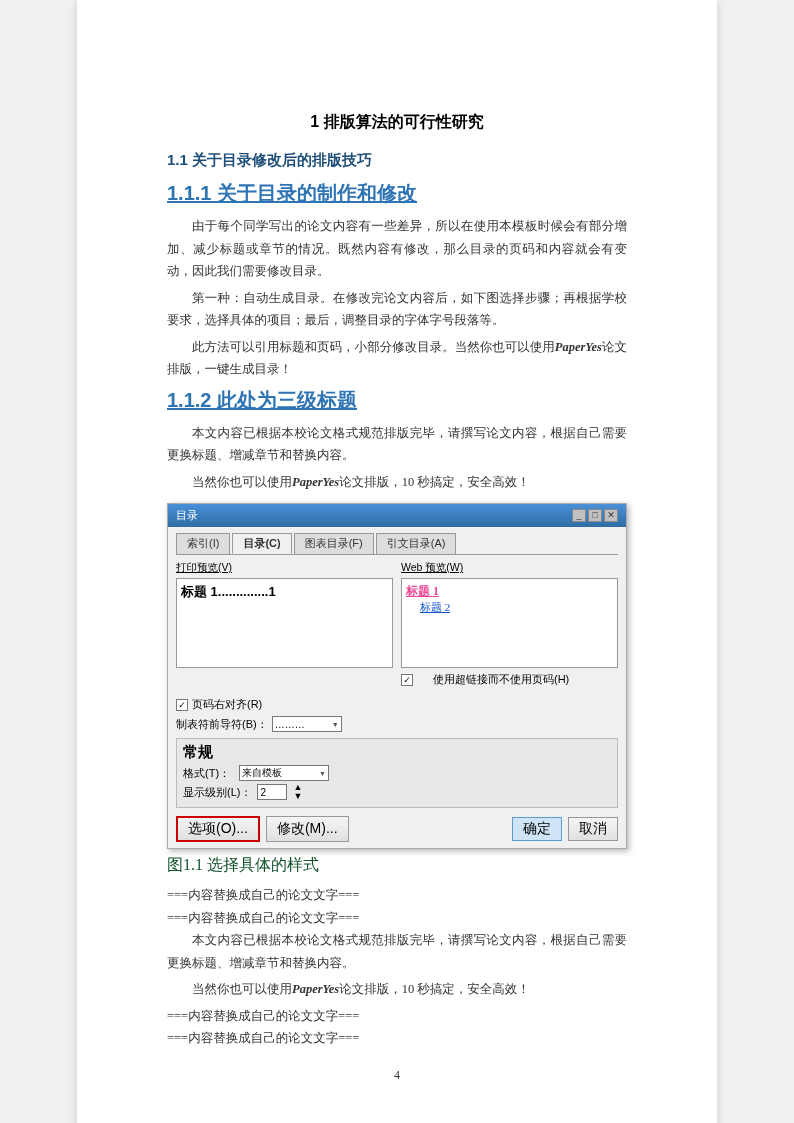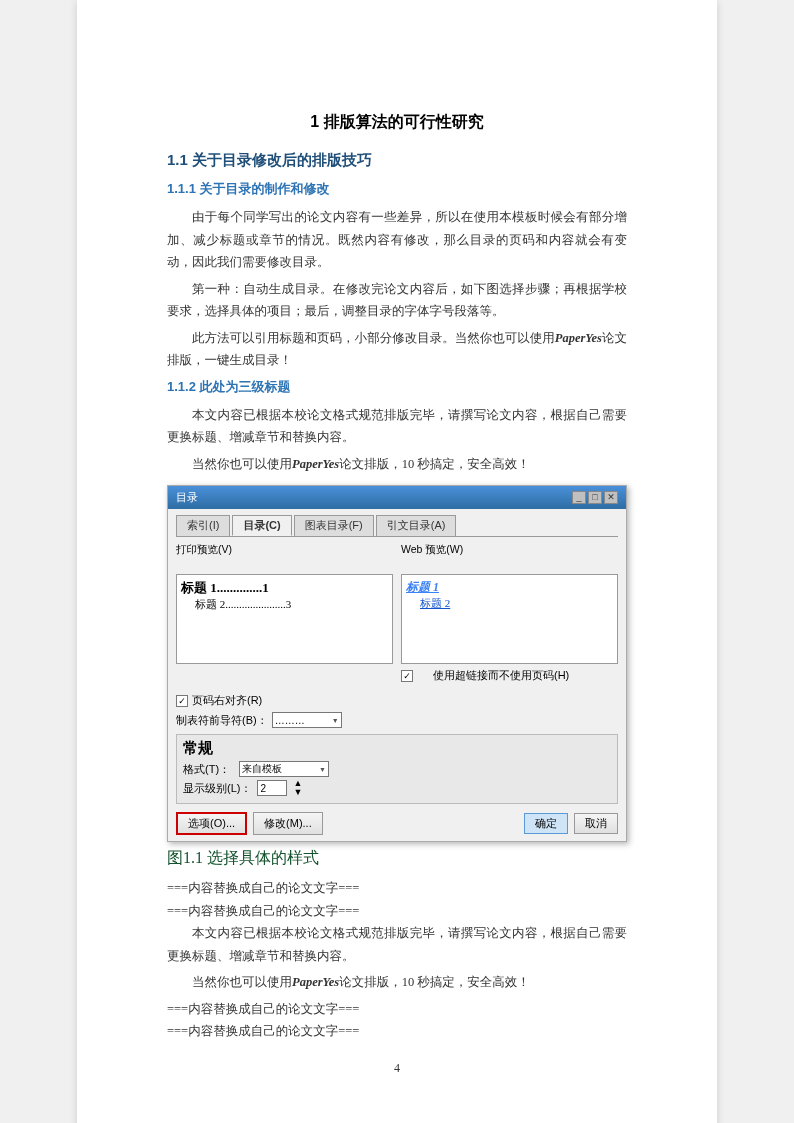--- a/index.html
+++ b/index.html
@@ -31,26 +31,27 @@
     }
     .h2-title {
       font-size: 15px;
       font-weight: bold;
       color: #1f4e79;
       font-family: "SimHei", "黑体", sans-serif;
       margin-bottom: 10px;
       margin-top: 8px;
     }
     .h3-title {
-      font-size: 13px;
+      font-size: 20px;
       font-weight: bold;
       color: #2e74b5;
       font-family: "SimHei", "黑体", sans-serif;
       margin-bottom: 8px;
       margin-top: 6px;
+      text-decoration: underline;
     }
 
     
     .body-text {
       font-size: 12.5px;
       color: #333;
       line-height: 1.8;
       text-align: justify;
       font-family: "SimSun", "宋体", serif;
     }
@@ -134,40 +135,40 @@
     }
     .dialog-left, .dialog-right {
       flex: 1;
       background: #fff;
       border: 1px solid #999;
       min-height: 90px;
       padding: 4px;
     }
     .dialog-section-label {
       font-size: 10.5px;
-      margin-bottom: 17px;
+      margin-bottom: 3px;
       color: #000;
+      text-decoration: underline;
     }
     .preview-h1 {
       font-size: 13px;
       font-weight: bold;
-      font-family: Liberation Serif, serif;
+      font-family: Liberation Sans, sans-serif;
     }
     .preview-h2 {
       font-size: 11px;
       font-family: "Times New Roman", serif;
       padding-left: 14px;
     }
     .preview-web-h1 {
       font-size: 12px;
       font-weight: bold;
-      color: #3b82f6;
+      color: #ec4899;
       text-decoration: underline;
       font-family: "Times New Roman", serif;
-      font-style: italic;
     }
     .preview-web-h2 {
       font-size: 11px;
       color: #1155cc;
       text-decoration: underline;
       font-family: "Times New Roman", serif;
       padding-left: 14px;
     }
     .dialog-checkboxes {
       margin-top: 6px;
@@ -258,21 +259,21 @@
     .dialog-right-checkbox {
       display: flex;
       align-items: center;
       gap: 20px;
       font-size: 11px;
       margin-bottom: 4px;
     }
     .btn {
       border: 1px solid #999;
       background: linear-gradient(to bottom, #f5f5f5, #e0e0e0);
-      font-size: 11px;
+      font-size: 14px;
       padding: 2px 10px;
       cursor: pointer;
       color: #000;
     }
     .btn-primary {
       background: #d0e4f7;
       border-color: #5a9bd5;
     }
     .btn-outline-red {
       border: 2px solid #cc0000;
@@ -352,21 +353,20 @@
         <div class="dialog-tab">图表目录(F)</div>
         <div class="dialog-tab">引文目录(A)</div>
       </div>
 
       <div class="dialog-content">
 
         <div style="flex:1;">
           <div class="dialog-section-label">打印预览(V)</div>
           <div class="dialog-left">
             <div class="preview-h1">标题 1..............<span style="font-size:13px;font-weight:bold;">1</span></div>
-            <div class="preview-h2">标题 2......................3</div>
           </div>
         </div>
 
         <div style="flex:1;">
           <div class="dialog-section-label">Web 预览(W)</div>
           <div class="dialog-right">
             <div class="preview-web-h1">标题 1</div>
             <div class="preview-web-h2">标题 2</div>
           </div>
 

